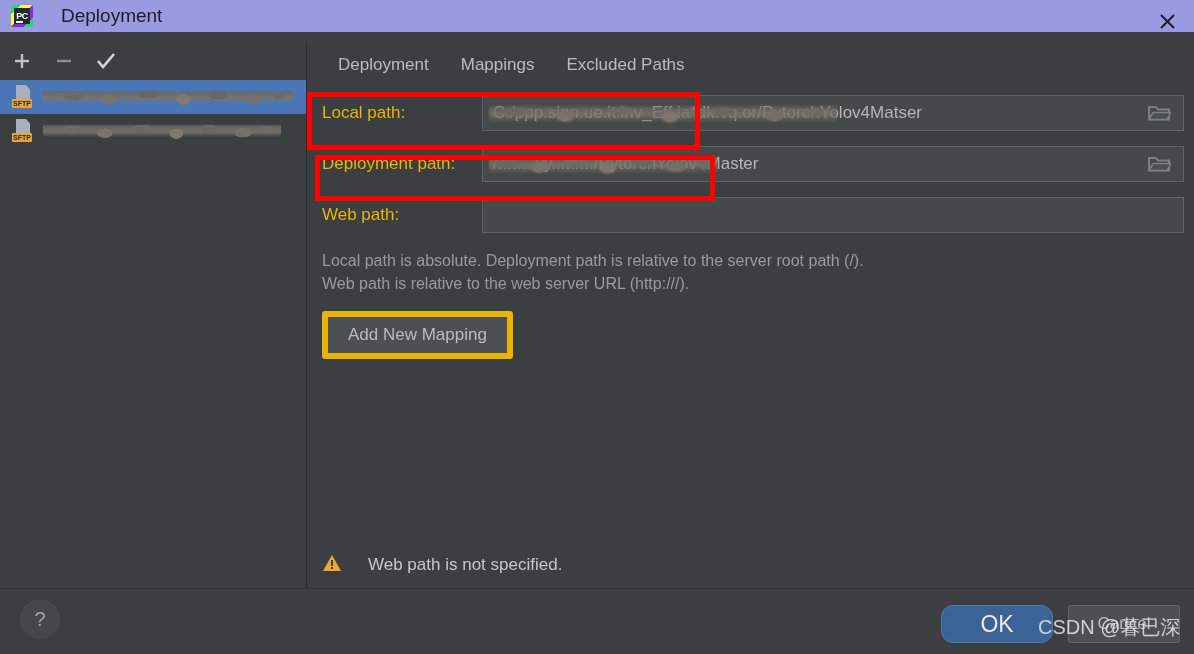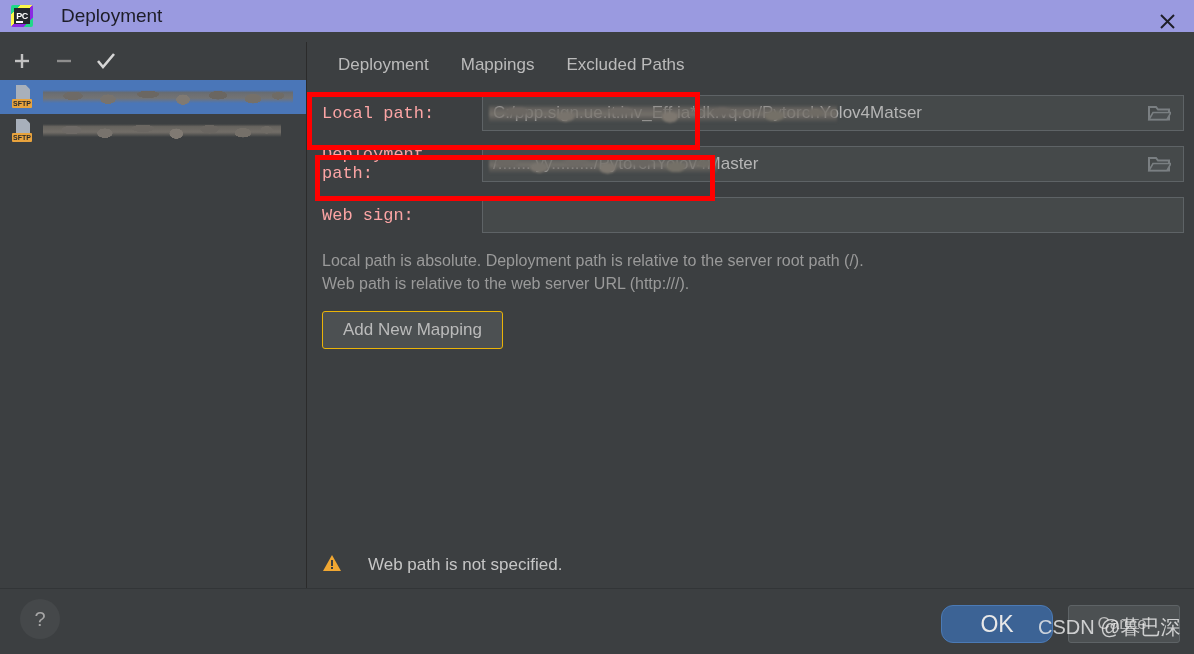--- a/index.html
+++ b/index.html
@@ -181,24 +181,24 @@
   .form-row {
     display: flex;
     align-items: center;
     height: 42px;
     margin-bottom: 9px;
     padding-left: 14px;
     padding-right: 10px;
   }
   .form-label {
     font-size: 17px;
-    color: #fca5a5;
+    color: #eab308;
     width: 160px;
     flex: none;
-    font-family: Liberation Mono, monospace;
+    font-family: Liberation Sans, sans-serif;
   }
   .field-wrap {
     flex: 1;
     position: relative;
     height: 36px;
     background: #45494a;
     border: 1px solid #5e6366;
     display: flex;
     align-items: center;
     overflow: hidden;
@@ -244,21 +244,21 @@
     margin-top: 13px;
     font-size: 16px;
     color: #9a9a9a;
     line-height: 23px;
     font-family: "Liberation Sans", sans-serif;
   }
 
   .add-btn {
     margin: 16px 0 0 14px;
     background: #4c5052;
-    border: 1px solid #eab308;
+    border: 6px solid #eab308;
     border-radius: 3px;
     color: #bbbbbb;
     font-size: 17px;
     padding: 8px 20px;
     cursor: pointer;
     font-family: "Liberation Sans", sans-serif;
   }
 
   .warning {
     position: absolute;
@@ -447,21 +447,21 @@
             <svg width="24" height="20" viewBox="0 0 24 20">
               <path d="M2 4 h7 l2 2.5 h11 v10 h-20 z" fill="none" stroke="#7a7f82" stroke-width="2"></path>
               <path d="M2 16.5 l4 -7 h18 l-4 7 z" fill="#4c5052" stroke="#7a7f82" stroke-width="1.6"></path>
             </svg>
           </div>
         </div>
       </div>
 
       
       <div class="form-row">
-        <div class="form-label">Web sign:</div>
+        <div class="form-label">Web path:</div>
         <div class="field-wrap">
           <div class="field-text"></div>
         </div>
       </div>
 
       <div class="hint">
         <div>Local path is absolute. Deployment path is relative to the server root path (/).</div>
         <div>Web path is relative to the web server URL (http:///).</div>
       </div>
 

